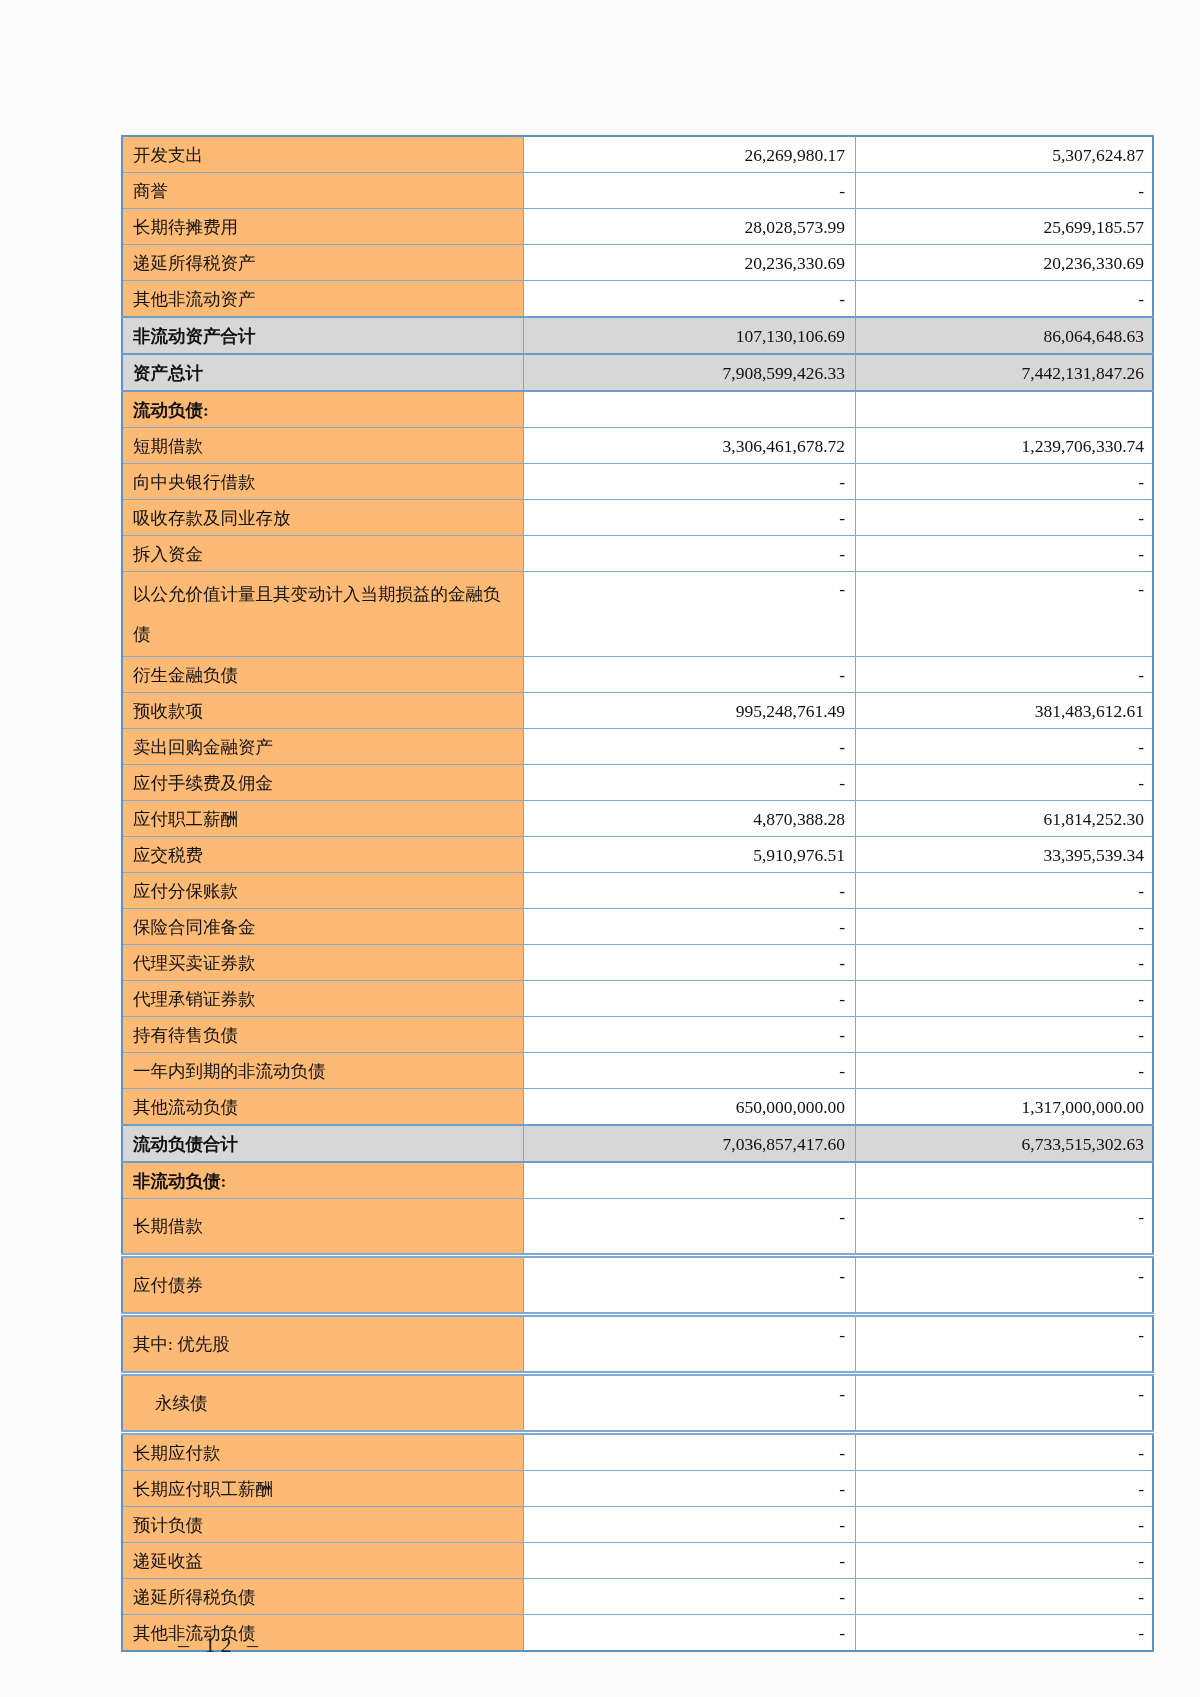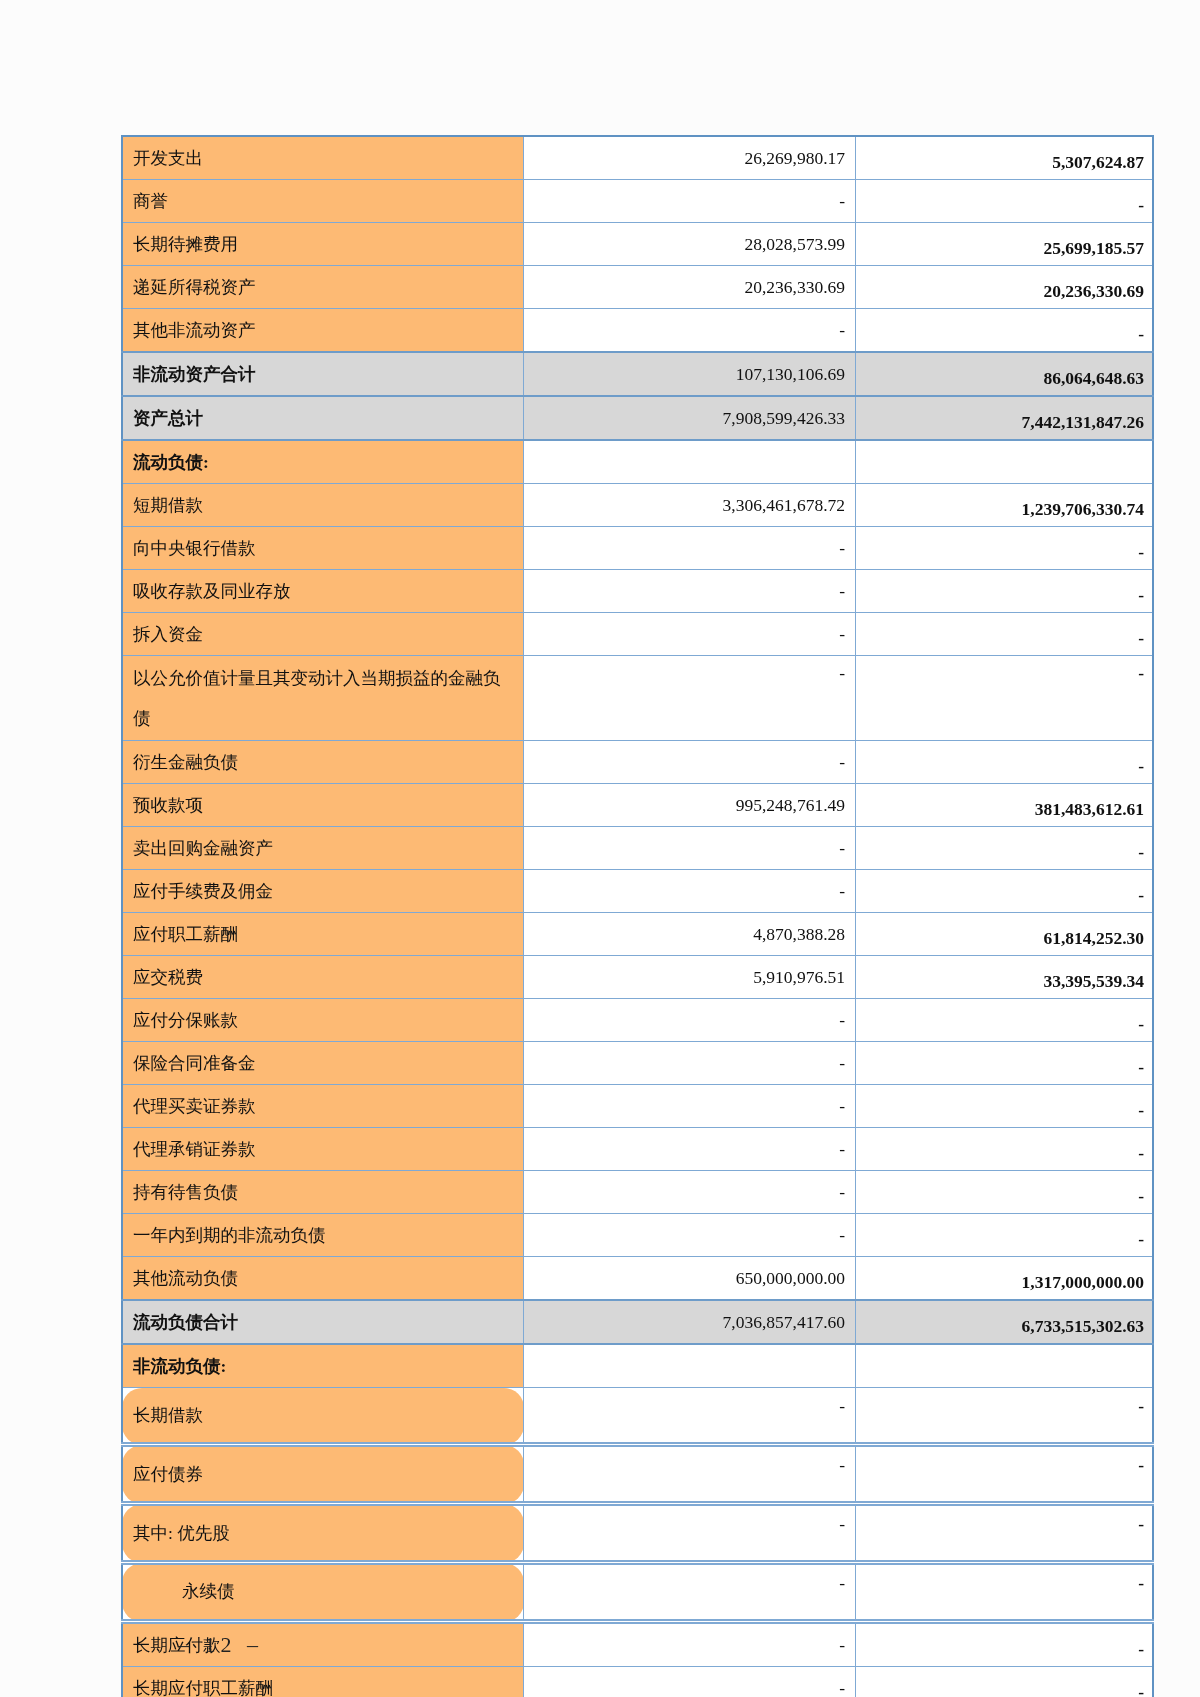--- a/index.html
+++ b/index.html
@@ -30,44 +30,44 @@
   }
   td.label{
     width:374px;
     background:#fdba74;
     padding:2px 16px 2px 10px;
     text-align:left;
     word-break:break-all;
   }
   td.val{background:#fff;text-align:right;}
   td.c1{width:317px;padding:2px 10px 2px 4px;}
-  td.c2{width:284px;padding:9px 8px 2px 4px;font-weight:bold;}
+  td.c2{width:284px;padding:2px 8px 2px 4px;}
   tr.item td{height:31px;}
   
   tr.subtotal td{
     height:31px;
     background:#d7d7d7;
     border-top:2px solid #6e9cc9;
     border-bottom:2px solid #6e9cc9;
   }
   tr.subtotal td.label{text-align:left;font-weight:bold;padding-right:10px;}
   
   tr.section td{height:31px;margin-top:37px;}
   tr.section td.label{font-weight:bold;}
   
   tr.tall2 td{height:63px;}
   tr.tall2 td.label{line-height:40px;}
   tr.tall2 td.val{vertical-align:top;padding-top:7px;}
   
-  tr.tall td{height:44px;border-radius:20px;}
+  tr.tall td{height:44px;}
   tr.tall td.val{vertical-align:top;padding-top:8px;}
   
   tr.dbl td{border-top:5px double #7fa9d4;}
   
-  tr.indent td.label{padding-left:59px;font-family:Liberation Mono, monospace;}
+  tr.indent td.label{padding-left:32px;}
   .footer{
     position:absolute;left:178px;top:1632px;
     font-size:22px;letter-spacing:5px;color:#222;
     font-family:"Liberation Serif","DejaVu Serif",serif;
   }
 </style>
 </head>
 <body>
 
 <div class="page">

